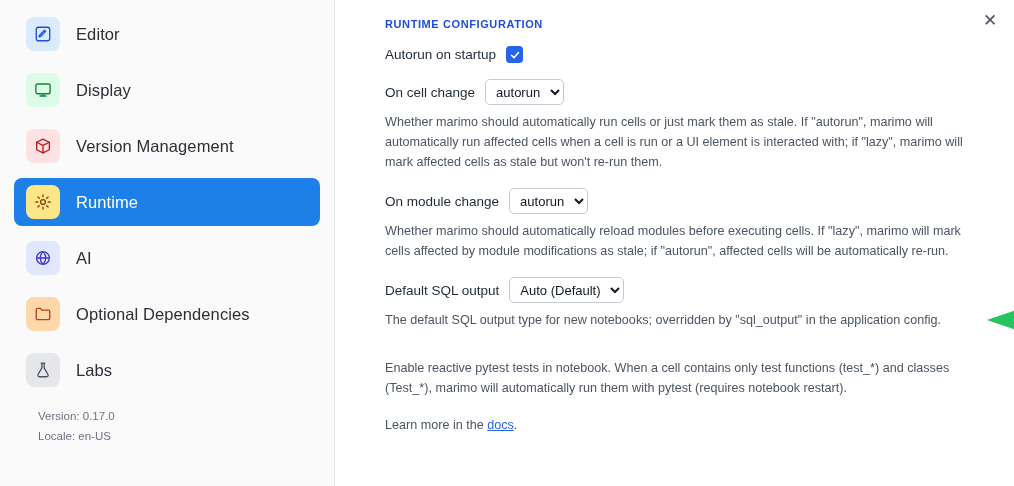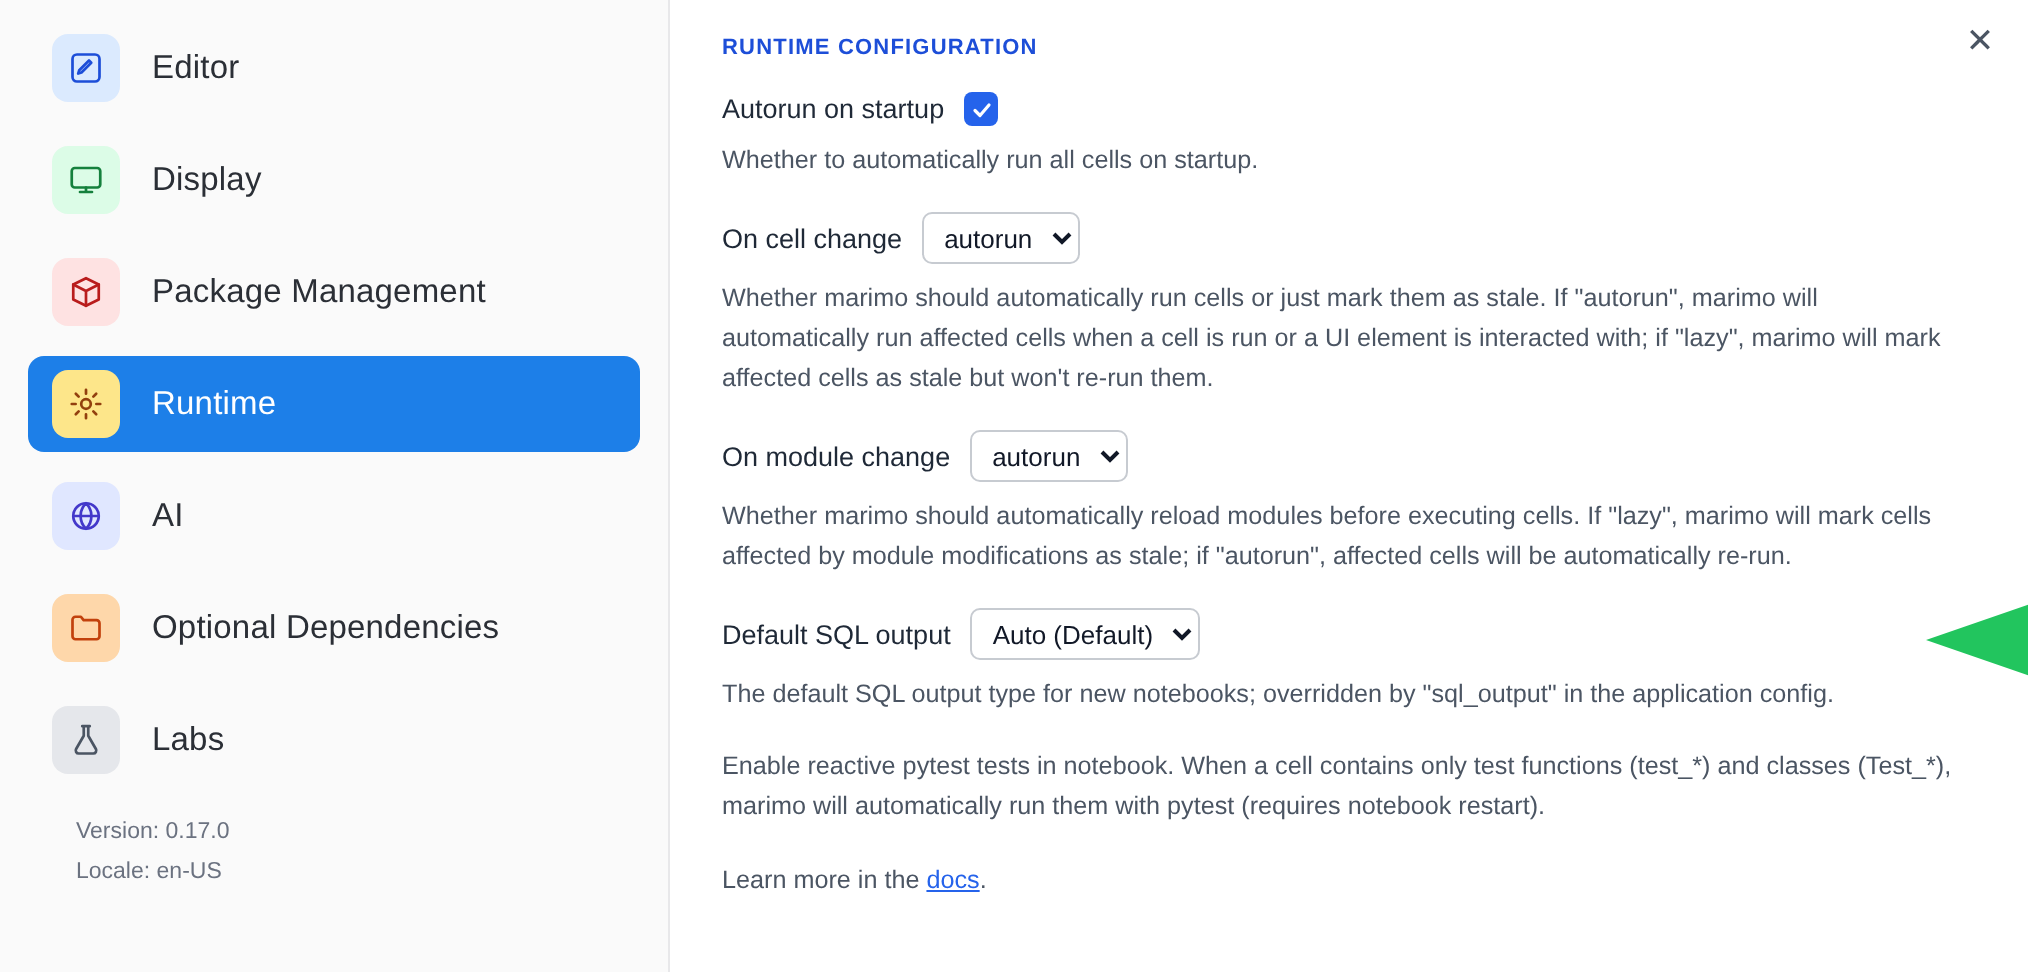--- a/index.html
+++ b/index.html
@@ -8,20 +8,21 @@
     width: 1014px; height: 486px;
     overflow: hidden;
     font-family: "Liberation Sans", sans-serif;
     background: #ffffff;
     color: #1f2937;
   }
   .app {
     position: relative;
     width: 1014px; height: 486px;
     display: flex;
+    gap: 24px;
   }
 
   
   .sidebar {
     width: 335px;
     height: 100%;
     background: #fafafa;
     border-right: 1px solid #e8e8ea;
     padding: 10px 14px 0 14px;
     position: relative;
@@ -105,21 +106,21 @@
     color: #1f2937;
   }
   .desc {
     font-size: 12.6px;
     color: #4b5563;
     line-height: 20px;
     margin-top: 7px;
     max-width: 640px;
   }
   .block { margin-bottom: 16px; }
-  .block.tight { margin-bottom: 16px; }
+  .block.tight { margin-bottom: 28px; }
 
   
   .checkbox {
     width: 17px; height: 17px;
     border-radius: 4px;
     background: #2563eb;
     display: inline-flex;
     align-items: center;
     justify-content: center;
     cursor: pointer;
@@ -187,21 +188,21 @@
       <span class="label">Display</span>
     </div>
 
     <div class="nav-item">
       <span class="nav-icon ic-package">
         <svg width="18" height="18" viewBox="0 0 24 24" fill="none" stroke="#b91c1c" stroke-width="1.8" stroke-linecap="round" stroke-linejoin="round">
           <path d="M12 2.8 3.5 7v10L12 21.2 20.5 17V7L12 2.8z"></path>
           <path d="M3.5 7 12 11.3 20.5 7M12 11.3V21.2"></path>
         </svg>
       </span>
-      <span class="label">Package Management</span>
+      <span class="label">Version Management</span>
     </div>
 
     <div class="nav-item active">
       <span class="nav-icon ic-runtime">
         <svg width="18" height="18" viewBox="0 0 24 24" fill="none" stroke="#92400e" stroke-width="1.8" stroke-linecap="round" stroke-linejoin="round">
           <circle cx="12" cy="12" r="3.2"></circle>
           <path d="M12 2.5v2.6M12 18.9v2.6M2.5 12h2.6M18.9 12h2.6M5.2 5.2l1.9 1.9M16.9 16.9l1.9 1.9M18.8 5.2l-1.9 1.9M7.1 16.9l-1.9 1.9"></path>
         </svg>
       </span>
       <span class="label">Runtime</span>
@@ -250,21 +251,20 @@
 
     <div class="block">
       <div class="row">
         <span class="field-label">Autorun on startup</span>
         <span class="checkbox">
           <svg width="12" height="12" viewBox="0 0 24 24" fill="none" stroke="#ffffff" stroke-width="3.2" stroke-linecap="round" stroke-linejoin="round">
             <path d="M5 12.5 10 17.5 19 7"></path>
           </svg>
         </span>
       </div>
-      <div class="desc">Whether to automatically run all cells on startup.</div>
     </div>
 
     <div class="block">
       <div class="row">
         <span class="field-label">On cell change</span>
         <select class="dropdown">
           <option>autorun</option>
           <option>lazy</option>
         </select>
       </div>

